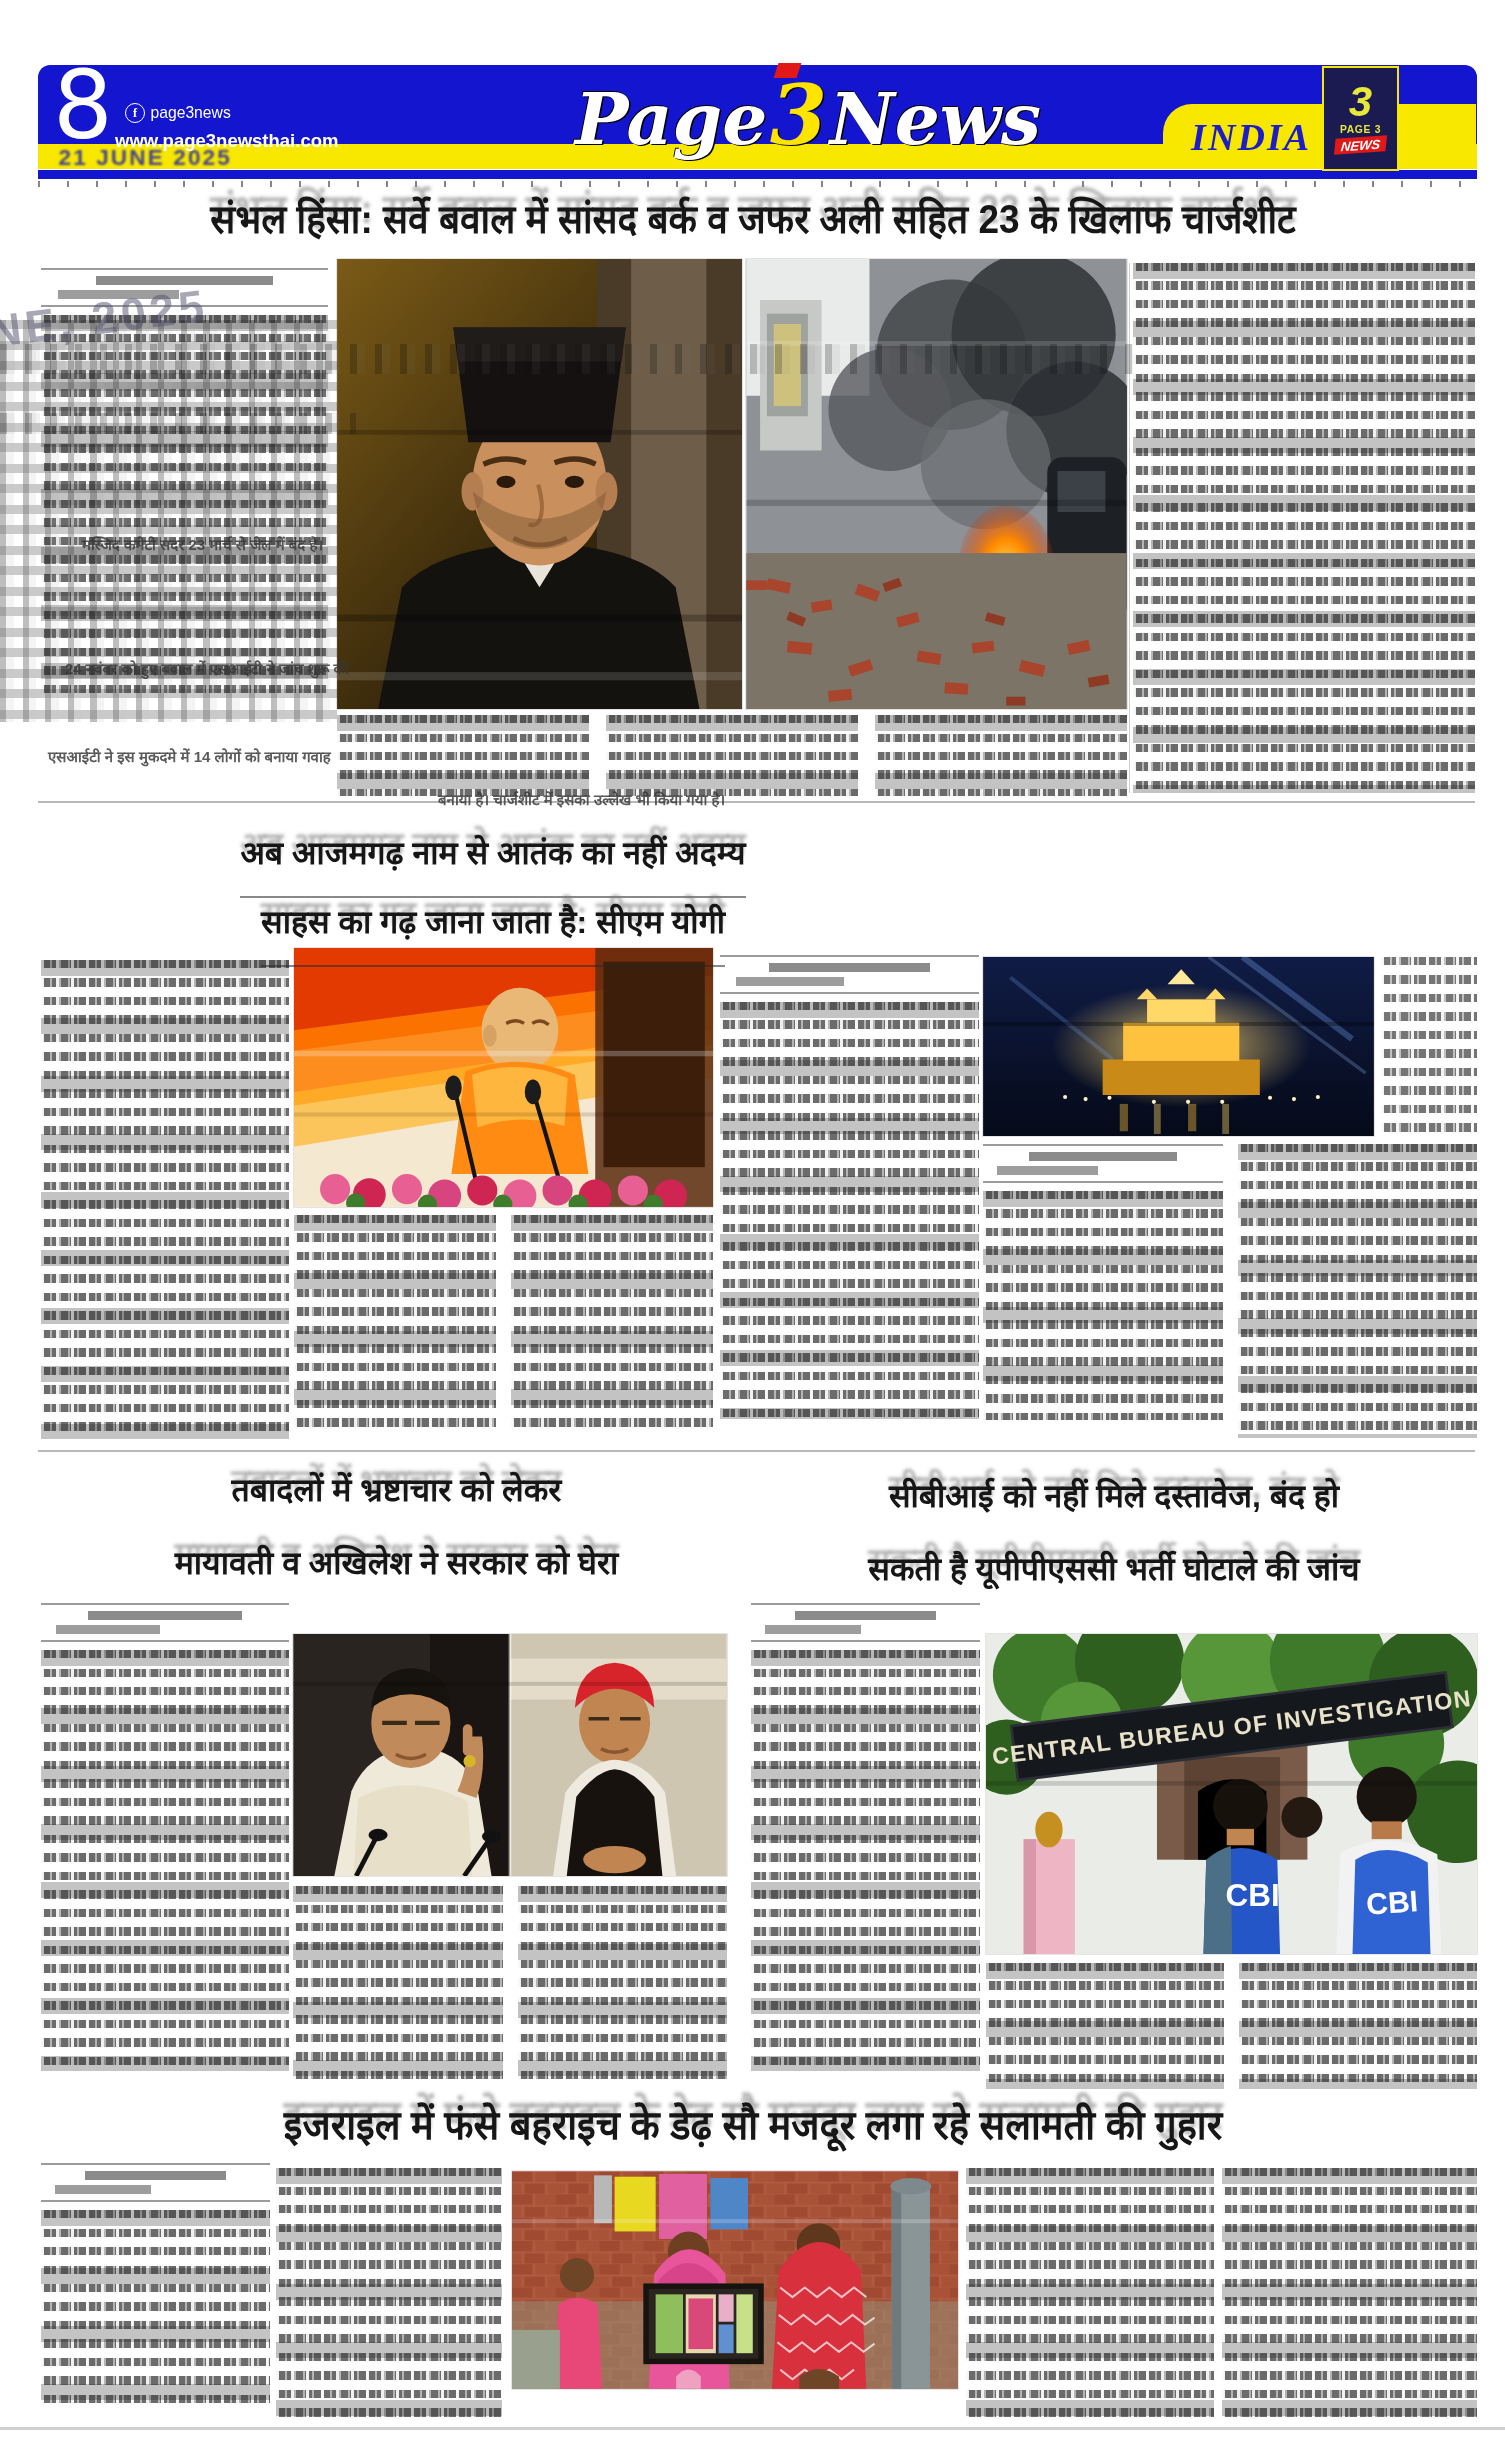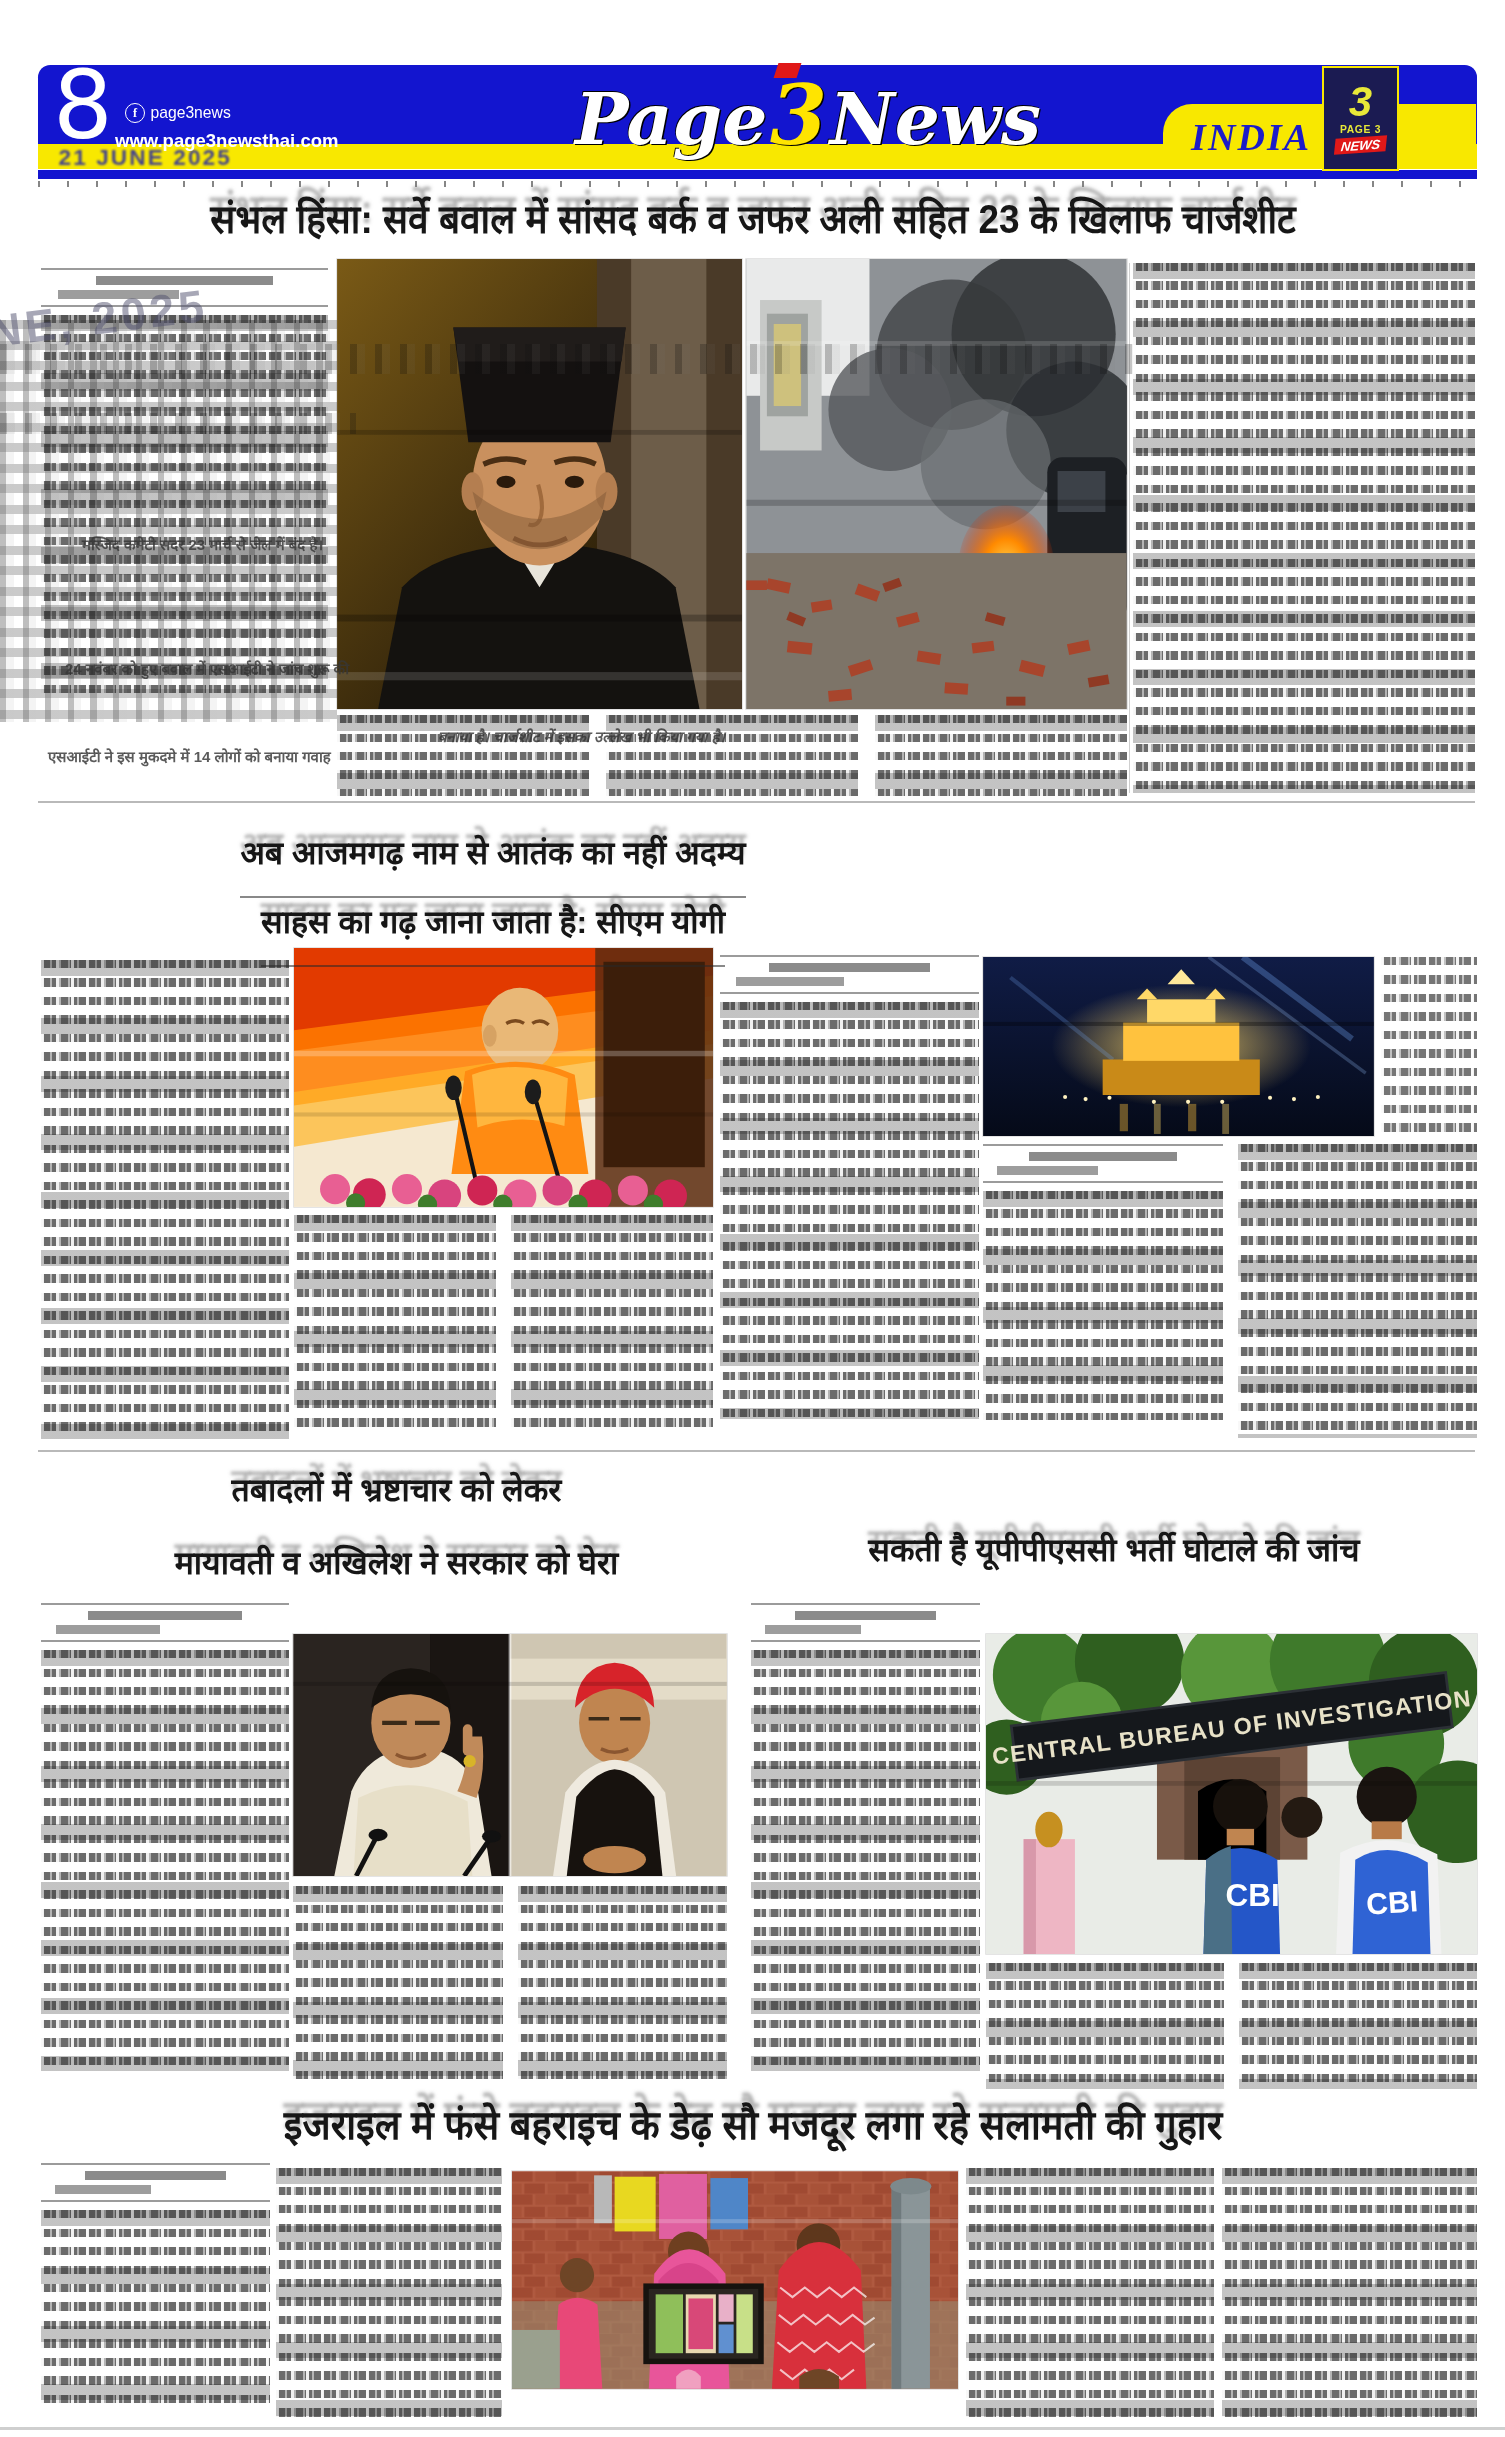--- a/index.html
+++ b/index.html
@@ -215,21 +215,21 @@
   <div class="abs vline" style="left:1129px;top:263px;height:530px;"></div>
 
   <div class="abs cols3" style="left:337px;top:715px;width:790px;height:81px;">
     <div class="ftg"></div>
       <div class="ftg"></div>
       <div class="ftg"></div>
   </div>
 
   <div class="abs ghost" style="left:82px;top:534px;">मस्जिद कमेटी सदर 23 मार्च से जेल में बंद है।</div>
   <div class="abs ghost" style="left:65px;top:658px;">24 नवंबर को हुए बवाल में एसआईटी ने जांच शुरू की</div>
-  <div class="abs ghost" style="left:438px;top:726px;font-style:italic;">बनाया है। चार्जशीट में इसका उल्लेख भी किया गया है।</div>
+  <div class="abs ghost" style="left:438px;top:789px;">बनाया है। चार्जशीट में इसका उल्लेख भी किया गया है।</div>
   <div class="abs ghost" style="left:48px;top:746px;">एसआईटी ने इस मुकदमे में 14 लोगों को बनाया गवाह</div>
 
   <div class="abs rule-h" style="left:38px;top:801px;width:1437px;height:2.1px;"></div>
 
   <div class="abs hl hl-2l hlA">
     <span>अब आजमगढ़ नाम से आतंक का नहीं अदम्य</span><br>
     <span>साहस का गढ़ जाना जाता है: सीएम योगी</span>
   </div>
 
   <div class="abs" style="left:41px;top:960px;width:248px;height:479px;">
@@ -346,21 +346,21 @@
     </div>
   </div>
 
   <div class="abs rule-h" style="left:38px;top:1450px;width:1437px;height:2.1px;"></div>
 
   <div class="abs hl hl-2l hlC" style="line-height:1.7;">
     <span style="border-bottom:none;">तबादलों में भ्रष्टाचार को लेकर</span><br>
     <span style="border-bottom:none;">मायावती व अखिलेश ने सरकार को घेरा</span>
   </div>
   <div class="abs hl hl-2l hlD" style="line-height:1.7;">
-    <br>
+    <span style="border-bottom:none;">सीबीआई को नहीं मिले दस्तावेज, बंद हो</span><br>
     <span style="border-bottom:none;">सकती है यूपीपीएससी भर्ती घोटाले की जांच</span>
   </div>
 
   <div class="abs" style="left:41px;top:1603px;width:248px;height:486px;">
     <div class="byline">
         <div class="b1"></div>
         <div class="b2"></div>
       </div>
     <div class="ftg" style="height:421px;"></div>
   </div>

